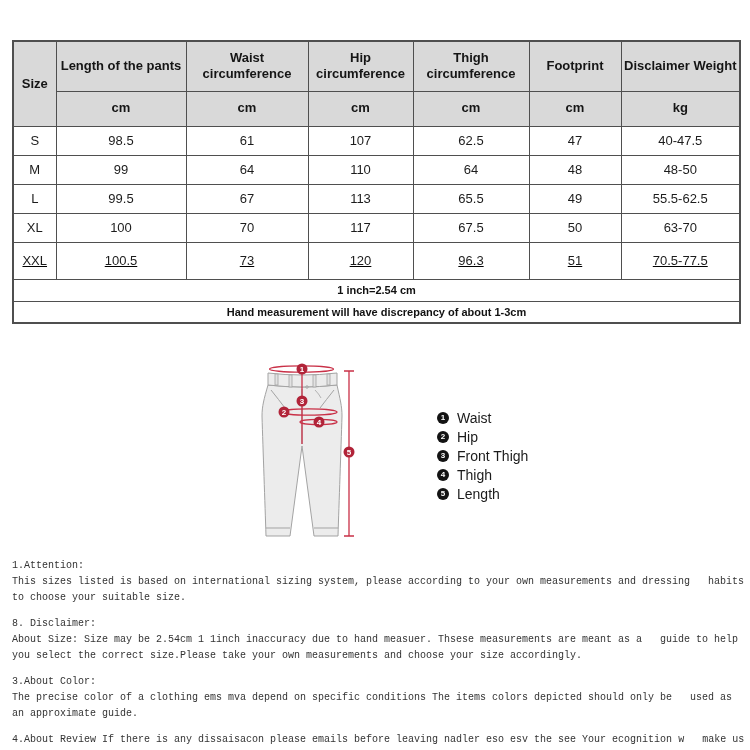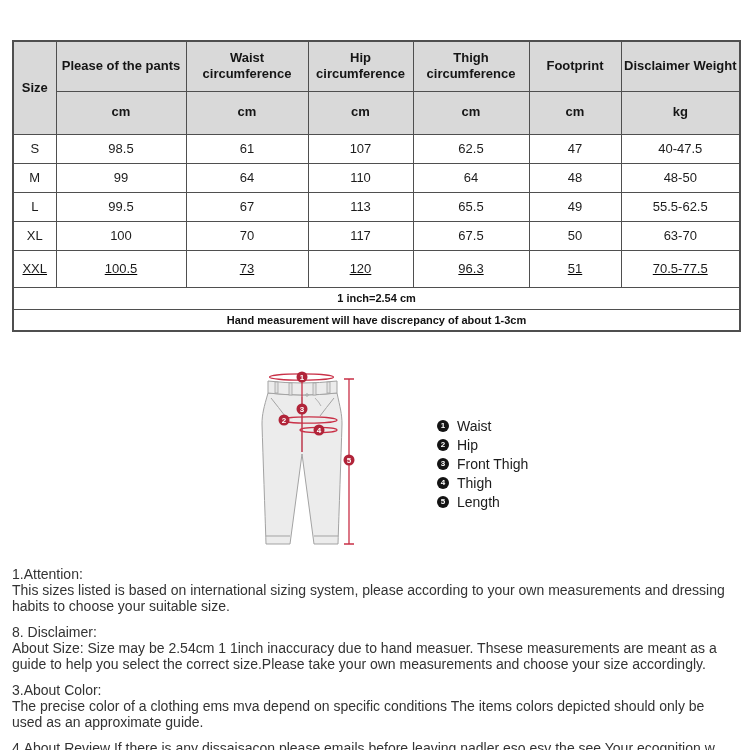--- a/index.html
+++ b/index.html
@@ -27,21 +27,21 @@
     padding: 0 2px;
   }
   .size-table thead th {
     background: #d9d9d9;
     font-size: 13px;
     font-weight: bold;
     color: #151515;
     line-height: 1.25;
   }
   .hdr-row { height: 50px; }
-  .units-row { height: 43px; }
+  .units-row { height: 35px; }
   .data-row { height: 29px; }
   .data-row-last { height: 37px; text-decoration: underline; }
   .size-table td {
     font-size: 13px;
     font-weight: normal;
     color: #1c1c1c;
     background: #ffffff;
   }
   .note-row { height: 22px; }
   .note-row td {
@@ -88,43 +88,44 @@
     font-size: 14px;
     color: #1b1b1b;
   }
 
   
   .sections {
     margin: 4px 4px 0 12px;
   }
   .section { margin-bottom: 10px; }
   .sec-h, .sec-b {
-    font-size: 14px;
+    font-size: 10px;
     line-height: 16px;
     color: #333333;
+    font-family: Liberation Mono, monospace;
   }
   .pre { white-space: pre-wrap; }
 </style>
 </head>
 <body>
 
 <table class="size-table">
   <colgroup>
     <col style="width:43px">
       <col style="width:130px">
       <col style="width:122px">
       <col style="width:105px">
       <col style="width:116px">
       <col style="width:92px">
       <col style="width:119px">
   </colgroup>
   <thead>
     <tr class="hdr-row">
       <th rowspan="2">Size</th>
-      <th>Please of the pants</th>
+      <th>Length of the pants</th>
       <th>Waist circumference</th>
       <th>Hip circumference</th>
       <th>Thigh circumference</th>
       <th>Footprint</th>
       <th>Disclaimer Weight</th>
     </tr>
     <tr class="units-row">
       <th>cm</th>
       <th>cm</th>
       <th>cm</th>

